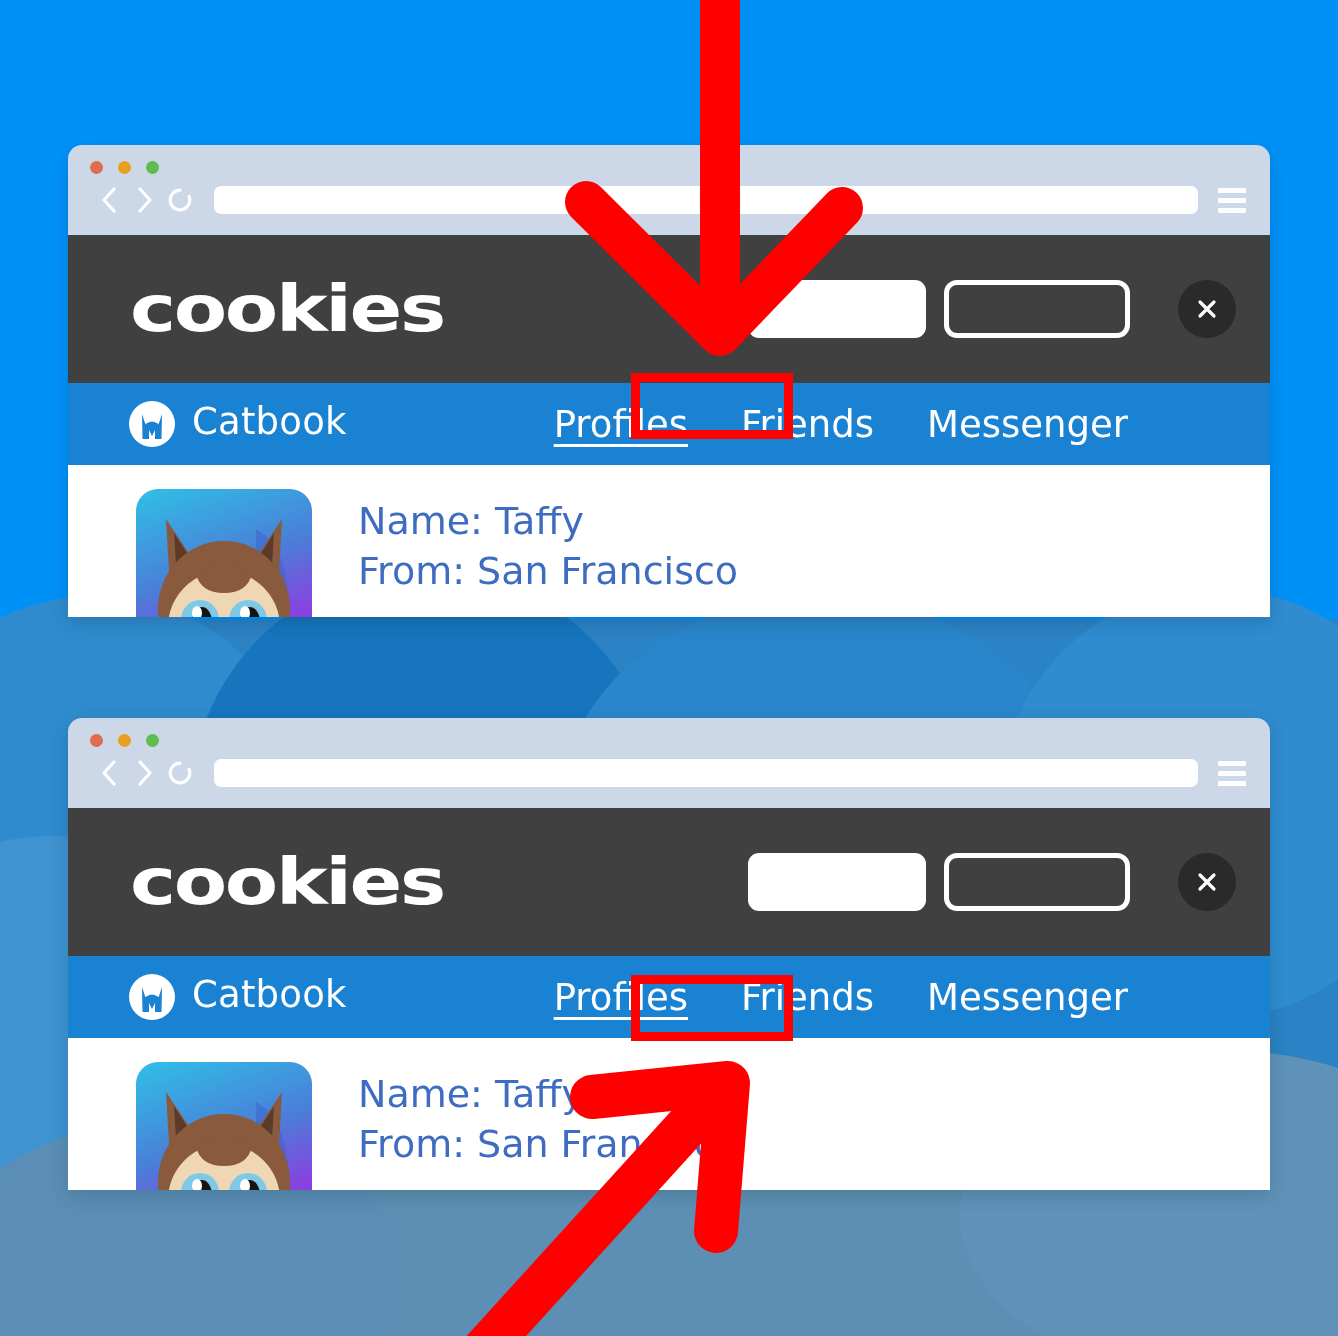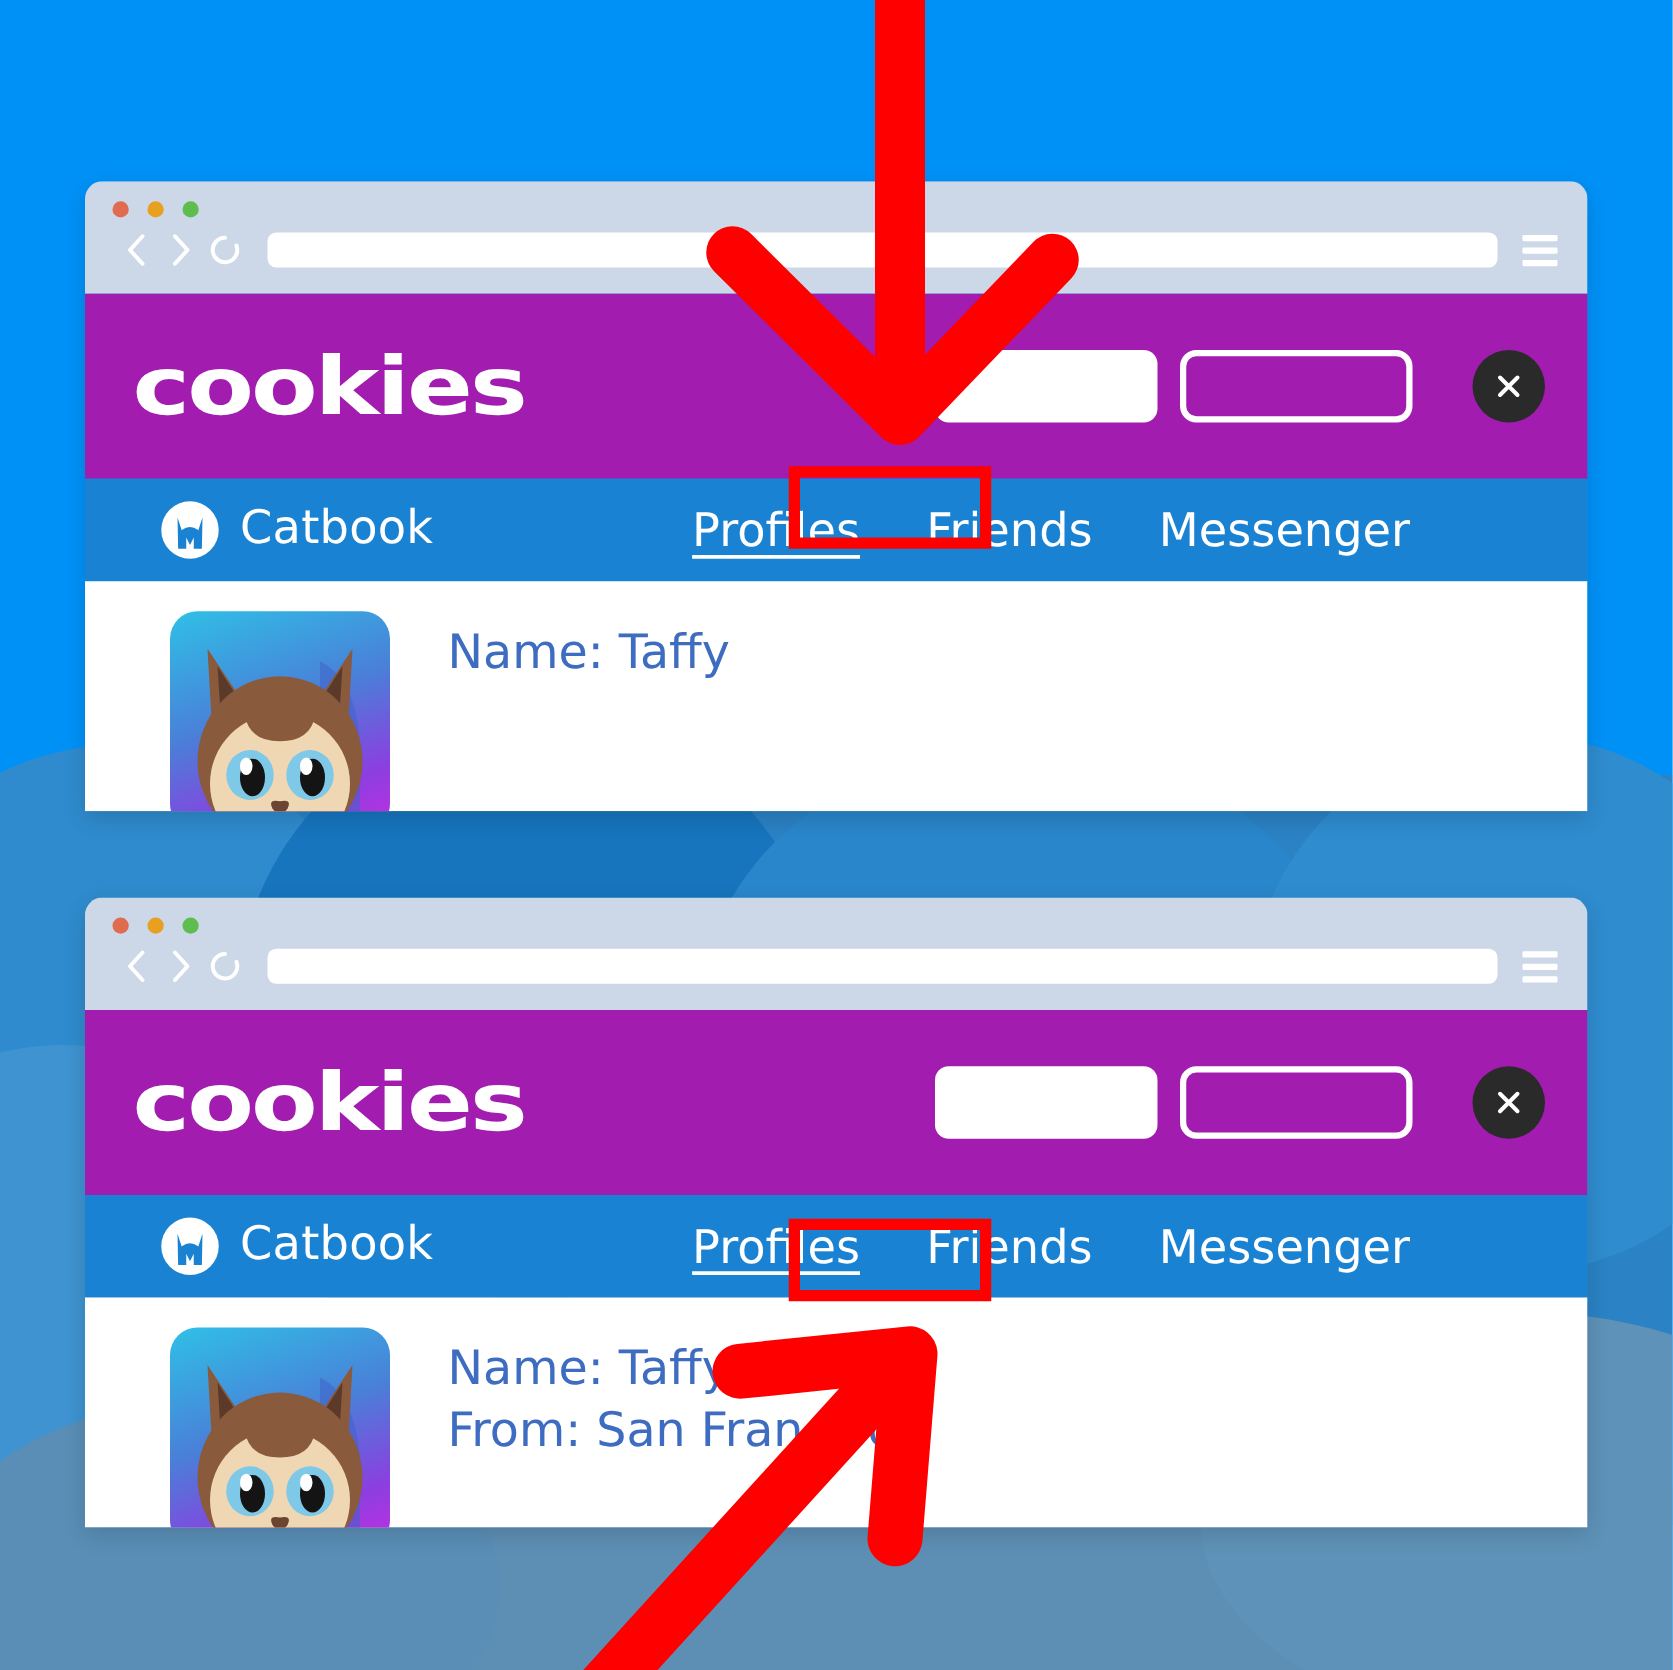--- a/index.html
+++ b/index.html
@@ -72,24 +72,24 @@
     margin-left:16px;
     margin-right:20px;
   }
   .hamburger { display:flex; flex-direction:column; gap:5px; flex:0 0 auto; margin-right:2px; }
   .hamburger span { display:block; width:28px; height:5px; background:#ffffff; border-radius:1px; }
 
   
   .cookie-banner {
     position:relative;
     height:148px;
-    background:#a21caf;
+    background:#404040;
     display:flex;
     align-items:center;
-    padding:0 34px 0 38px;
+    padding:0 34px 0 62px;
   }
   .cookie-logo {
     font-family:"DejaVu Sans", sans-serif;
     font-weight:bold;
     font-size:67px;
     color:#ffffff;
     letter-spacing:-2px;
     line-height:1;
     transform:scaleX(1.16) scaleY(0.96);
     transform-origin:left center;
@@ -150,21 +150,21 @@
     font-size:37px;
     font-family:"DejaVu Sans", sans-serif;
     white-space:nowrap;
   }
   .nav-link.active { text-decoration:underline; text-underline-offset:7px; }
 
   
   .profile-card {
     position:relative;
     background:#ffffff;
-    height:184px;
+    height:152px;
     display:flex;
     align-items:flex-start;
     padding:24px 0 0 68px;
     gap:46px;
   }
   .avatar {
     width:176px; height:176px;
     border-radius:22px;
     background:linear-gradient(160deg,#2fc0e6 0%,#4a7fd8 45%,#8b3fe0 78%,#c22fe0 100%);
     overflow:hidden;
@@ -294,20 +294,24 @@
           <path d="M44 172 Q22 180 12 190" stroke="#ffffff" stroke-width="2.6" fill="none" opacity="0.9"></path>
           <path d="M132 162 Q154 166 166 178" stroke="#ffffff" stroke-width="2.6" fill="none" opacity="0.9"></path>
           <path d="M128 172 Q150 180 160 190" stroke="#ffffff" stroke-width="2.6" fill="none" opacity="0.9"></path>
         </svg>
       </div>
       <div class="profile-fields">
         <div class="field">
           <span class="f-label">Name:</span>
           <span>Taffy</span>
         </div>
+        <div class="field">
+          <span class="f-label">From:</span>
+          <span>San Francisco</span>
+        </div>
       </div>
     </div>
   </div>
 
   <div class="window" id="window-bottom">
 
     <div class="chrome-bar">
       <div class="dots">
         <span class="dot dot-red"></span>
         <span class="dot dot-amber"></span>

